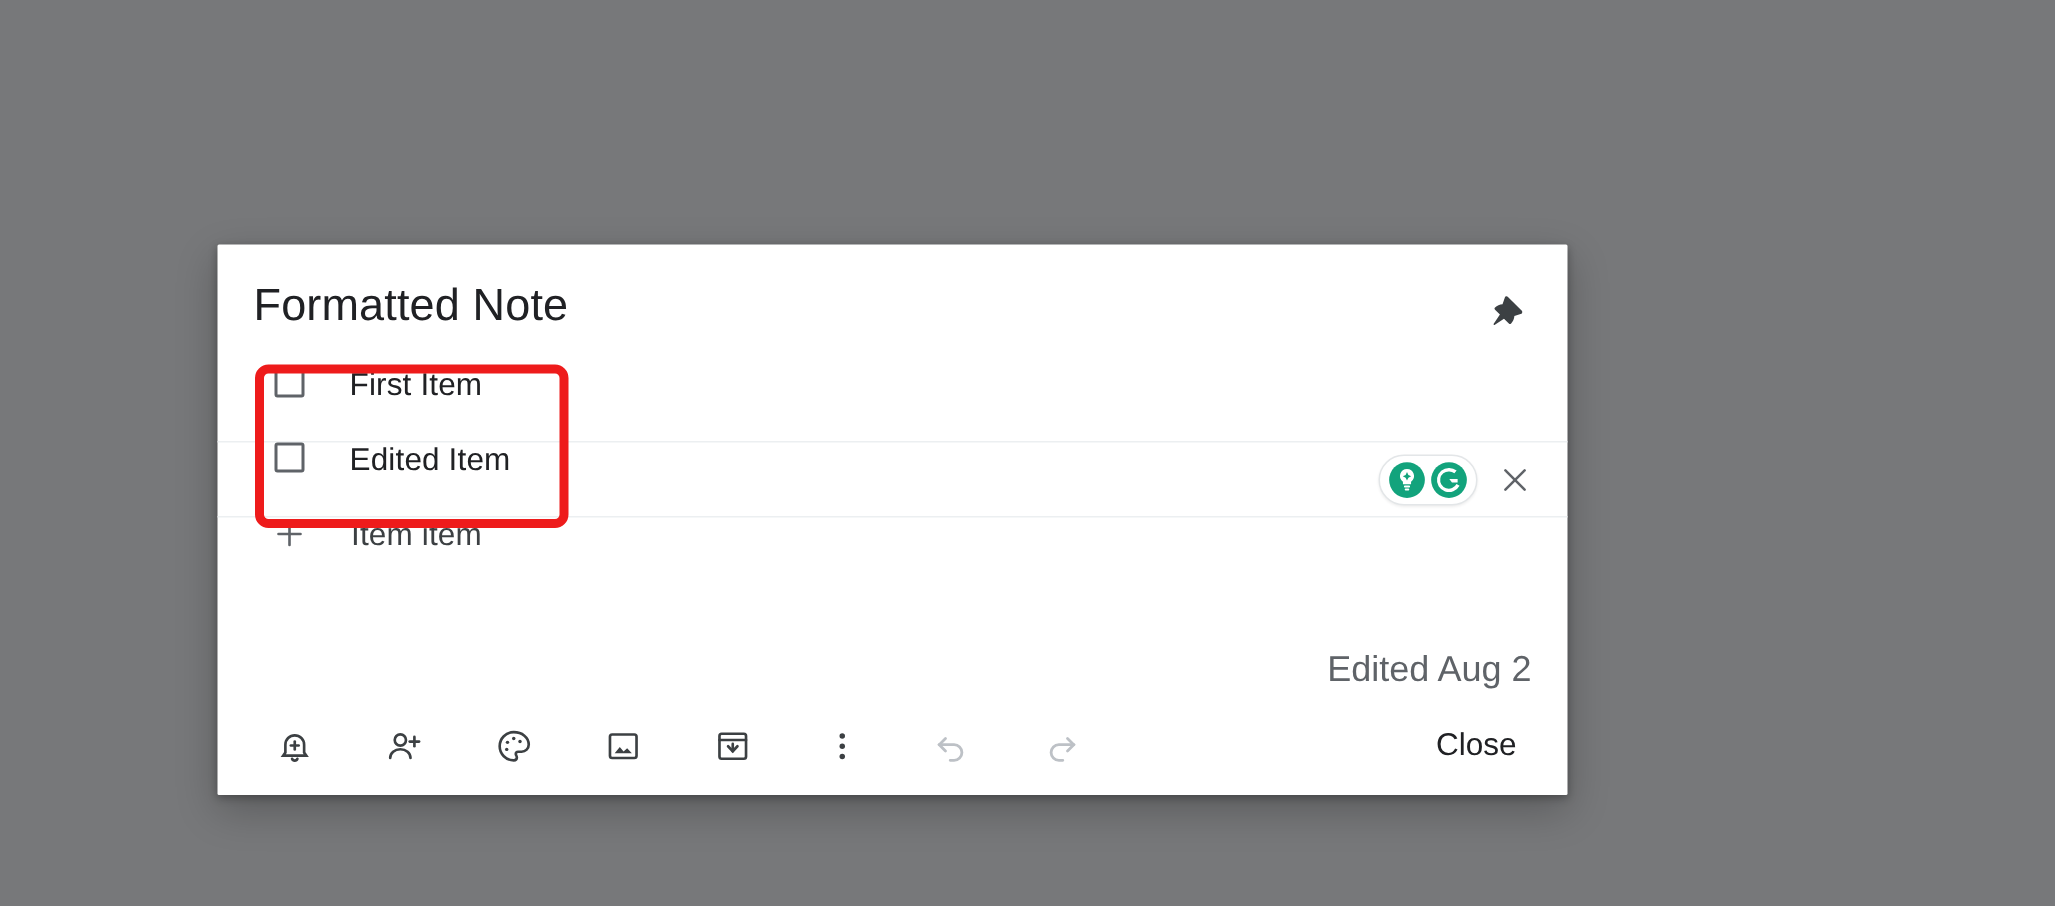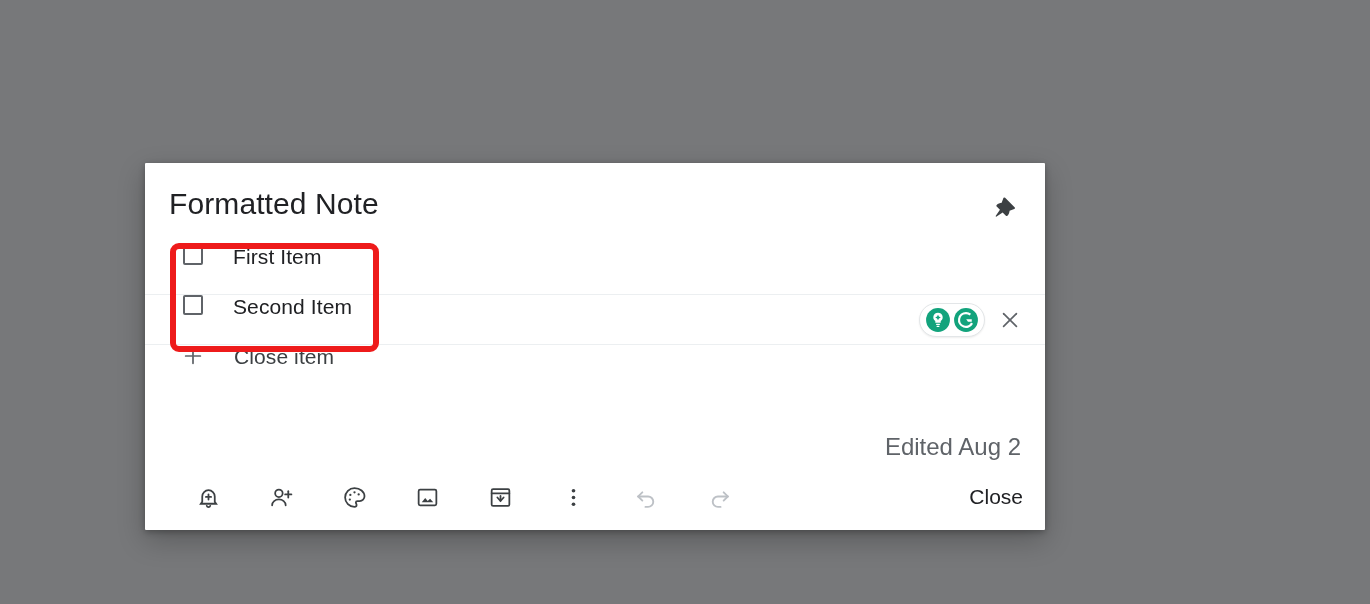--- a/index.html
+++ b/index.html
@@ -187,21 +187,21 @@
     position: absolute;
     right: 24px; top: 270px;
     font-size: 24px;
     color: #5f6368;
     white-space: nowrap;
   }
 
   
   .dlg-footer {
     position: absolute;
-    left: 16px; bottom: 0;
+    left: 4px; bottom: 0;
     width: 100%; height: 66px;
     display: flex;
   }
   .footer-tools {
     display: flex;
     align-items: center;
     margin-left: 24px;
     gap: 27px;
   }
   .tool {
@@ -307,21 +307,21 @@
       </div>
     </div>
 
     <div class="list-row">
       <span class="cb"></span>
       <span class="row-text">First Item</span>
     </div>
 
     <div class="list-row">
       <span class="cb"></span>
-      <span class="row-text">Second Item</span>
+      <span class="row-text">Edited Item</span>
 
       <span class="gram-wrap">
         <span class="gram-pill">
           <svg viewBox="0 0 24 24">
             <circle cx="12" cy="12" r="11" fill="#12a37c"></circle>
             <path d="M12 5.2a4.3 4.3 0 0 0-2.5 7.8v1.6h5v-1.6A4.3 4.3 0 0 0 12 5.2z" fill="#ffffff"></path>
             <rect x="10.1" y="15.4" width="3.8" height="1.2" rx=".6" fill="#ffffff"></rect>
             <rect x="10.6" y="17.3" width="2.8" height="1.1" rx=".55" fill="#ffffff"></rect>
             <path d="M12 7.1l.85 1.75L14.6 9.7l-1.75.85L12 12.3l-.85-1.75L9.4 9.7l1.75-.85z" fill="#12a37c"></path>
           </svg>
@@ -340,21 +340,21 @@
       </span>
     </div>
 
     <div class="list-row no-rule">
       <span class="plus-ico">
         <svg viewBox="0 0 24 24" fill="none" stroke="currentColor" stroke-width="1.9" stroke-linecap="round">
           <line x1="12" y1="4" x2="12" y2="20"></line>
             <line x1="4" y1="12" x2="20" y2="12"></line>
         </svg>
       </span>
-      <span class="row-text add-text">Close item</span>
+      <span class="row-text add-text">Item item</span>
     </div>
 
     <div class="edited">Edited Aug 2</div>
 
     <div class="dlg-footer">
       <div class="footer-tools">
 
         <span class="tool">
           <svg viewBox="0 0 24 24" fill="none" stroke="currentColor" stroke-width="1.7" stroke-linecap="round">
             <path d="M6 16V11a6 6 0 0 1 12 0v5l1.4 2H4.6z"></path>

